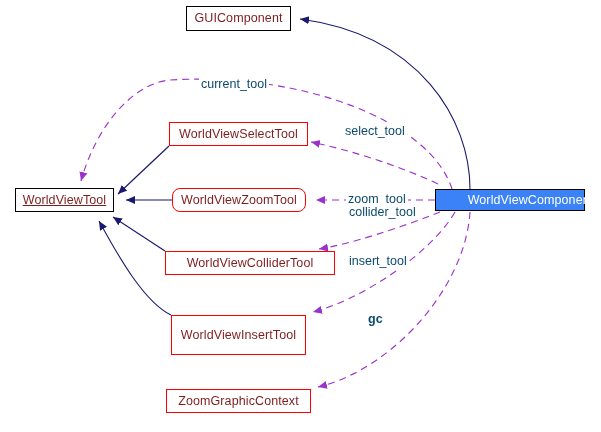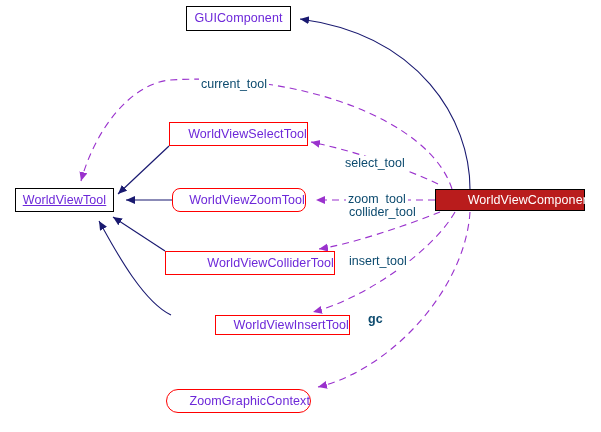--- a/index.html
+++ b/index.html
@@ -26,30 +26,29 @@
     position: absolute;
     box-sizing: border-box;
     display: flex;
     align-items: center;
     justify-content: center;
     white-space: nowrap;
     font-size: 12.5px;
     line-height: 1;
     letter-spacing: 0.1px;
     background: #ffffff;
-    color: #6d28d9;
+    color: #7f1d1d;
     border: 1px solid #000000;
     z-index: 5;
   }
   .node.red {
     border-color: #ff0000;
-    justify-content: flex-end;
   }
   .node.focus {
-    background: #b91c1c;
+    background: #3b82f6;
     color: #ffffff;
     border-color: #000000;
     padding-left: 41px;
   }
   .edge-label {
     position: absolute;
     font-size: 12.5px;
     line-height: 1;
     color: #0c4a6e;
     background: #ffffff;
@@ -104,35 +103,35 @@
   </div>
 
   <div class="node red" style="left:172px; top:188px; width:134px; height:24px;border-radius:8px;">
     <span>WorldViewZoomTool</span>
   </div>
 
   <div class="node red" style="left:165px; top:251px; width:170px; height:24px;">
     <span>WorldViewColliderTool</span>
   </div>
 
-  <div class="node red" style="left:171px; top:315px; width:135px; height:20px;margin-left:44px;">
+  <div class="node red" style="left:171px; top:315px; width:135px; height:40px;">
     <span>WorldViewInsertTool</span>
   </div>
 
-  <div class="node red" style="left:166px; top:389px; width:145px; height:24px;border-radius:12px;">
+  <div class="node red" style="left:166px; top:389px; width:145px; height:24px;">
     <span>ZoomGraphicContext</span>
   </div>
 
   <div class="node focus" style="left:435px; top:189px; width:150px; height:22px;">
     <span>WorldViewComponent</span>
   </div>
 
   <div class="edge-label" style="left:199px; top:77px;">current_tool</div>
 
-  <div class="edge-label" style="left:343px; top:156px;">select_tool</div>
+  <div class="edge-label" style="left:343px; top:124px;">select_tool</div>
 
   <div class="edge-label" style="left:346px; top:192px;">zoom_tool</div>
 
   <div class="edge-label" style="left:347px; top:205px;">collider_tool</div>
 
   <div class="edge-label" style="left:347px; top:254px;">insert_tool</div>
 
   <div class="edge-label" style="left:366px; top:312px;font-weight:bold;">gc</div>
 
 </div>

